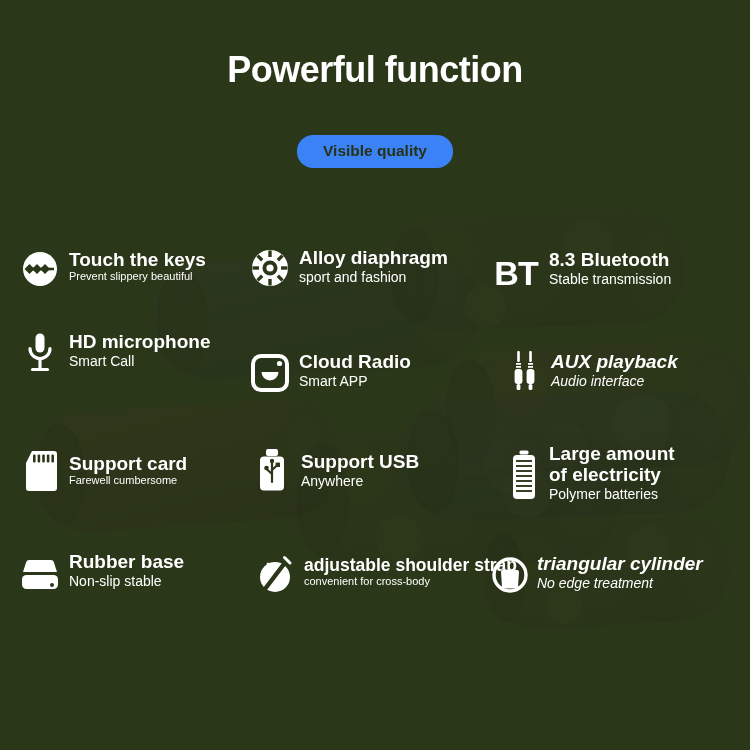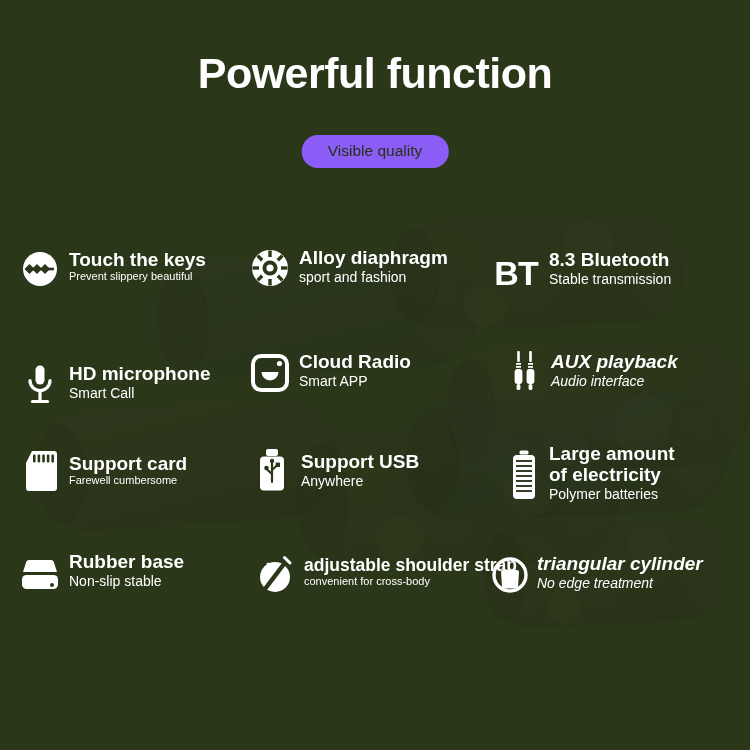--- a/index.html
+++ b/index.html
@@ -93,35 +93,35 @@
     height: 100%;
   }
 
   #page-title {
     position: absolute;
     top: 52px;
     left: 0;
     width: 100%;
     text-align: center;
     color: #ffffff;
-    font-size: 43px;
+    font-size: 36px;
     font-weight: bold;
     letter-spacing: -0.5px;
     line-height: 1;
   }
 
   #subtitle-pill {
     position: absolute;
     top: 135px;
     left: 50%;
     transform: translateX(-50%);
-    background: #8b5cf6;
+    background: #3b82f6;
     color: #263214;
     font-size: 15.5px;
-    font-weight: normal;
+    font-weight: bold;
     padding: 7px 26px 8px;
     border-radius: 16px;
     white-space: nowrap;
   }
 
   
   .feature {
     position: absolute;
     display: flex;
     align-items: center;
@@ -227,21 +227,21 @@
     <div class="feature" style="left:492px; top:246px;">
       <span class="f-icon" style="width:48px;">
         <span class="bt-glyph">BT</span>
       </span>
       <span class="f-text">
         <div class="f-title">8.3 Bluetooth</div>
         <div class="f-sub">Stable transmission</div>
       </span>
     </div>
 
-    <div class="feature" style="left:20px; top:360px;">
+    <div class="feature" style="left:20px; top:328px;">
       <span class="f-icon">
         <svg width="30" height="40" viewBox="0 0 30 40">
           <rect x="10.5" y="1.5" width="9" height="19" rx="4.5" fill="#fff"></rect>
           <path d="M5 16.5 a10 10 0 0 0 20 0" fill="none" stroke="#fff" stroke-width="3.2" stroke-linecap="round"></path>
           <path d="M15 27 V36" stroke="#fff" stroke-width="3.2"></path>
           <path d="M7.5 37.5 H22.5" stroke="#fff" stroke-width="3.2" stroke-linecap="round"></path>
         </svg>
       </span>
       <span class="f-text">
         <div class="f-title">HD microphone</div>

